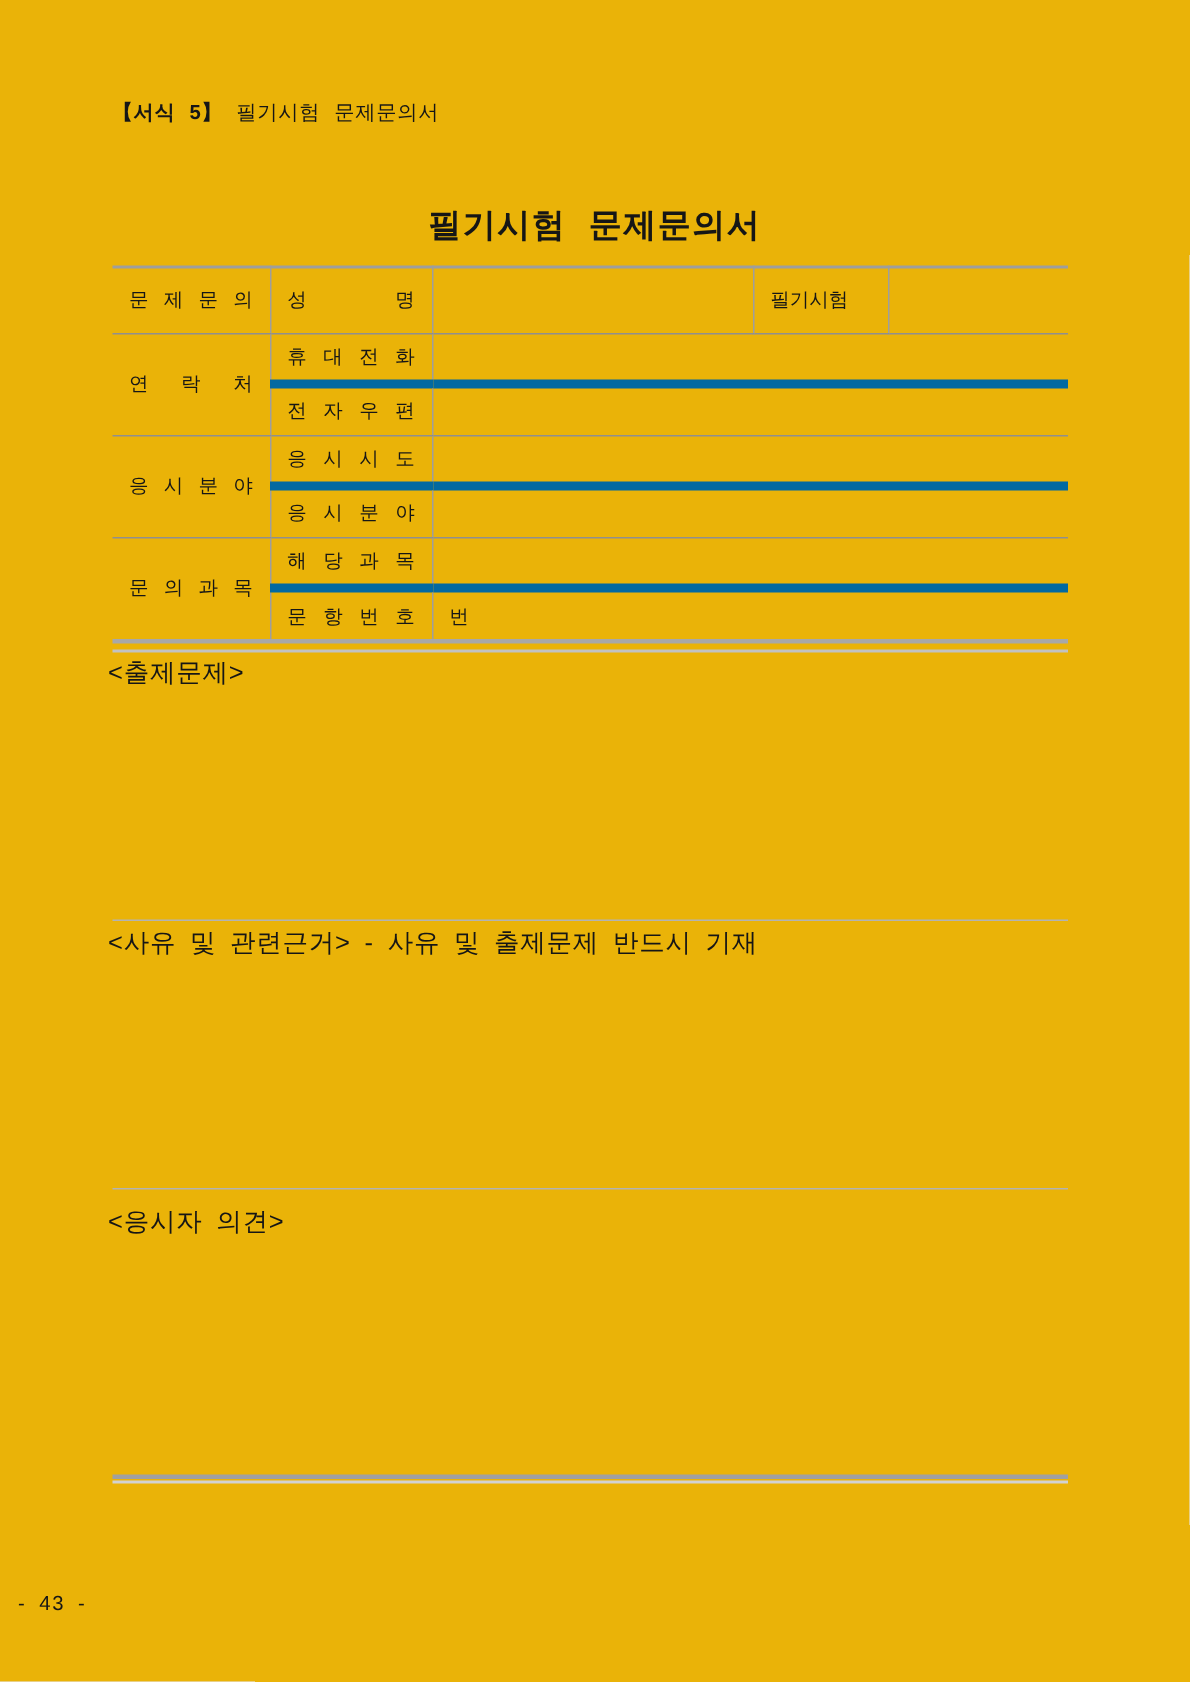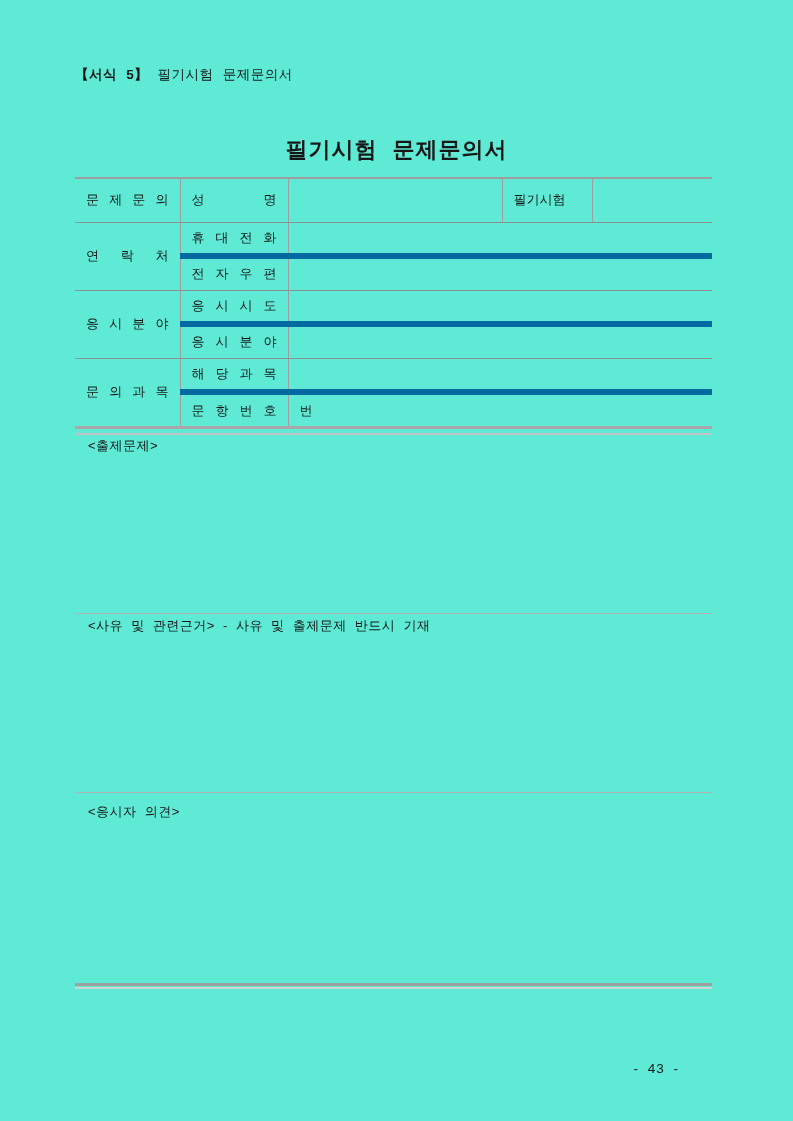--- a/index.html
+++ b/index.html
@@ -1,20 +1,20 @@
 <!DOCTYPE html>
 <html><head>
 <meta charset="utf-8">
 <style>
   html, body { margin: 0; padding: 0; background: #e8e8e8; }
   .page {
     position: relative;
     width: 793px; height: 1121px;
     margin: 0 auto;
-    background: #5eead4;
+    background: #eab308;
     font-family: "Liberation Sans", "DejaVu Sans", sans-serif;
     color: #161616;
     overflow: hidden;
   }
 
   
   .form-tag {
     position: absolute; left: 75px; top: 66px;
     font-size: 13.5px; letter-spacing: 0.5px; word-spacing: 5px;
     white-space: nowrap;
@@ -56,32 +56,32 @@
 
   
   .double-rule .dr-thick { height: 3px; background: #a8a8a8; }
   .double-rule .dr-thin  { height: 2px; background: #c2c2c2; margin-top: 4px; }
   .bottom-rule { position: absolute; left: 75px; top: 983px; width: 637px; }
   .bottom-rule .dr-thick { height: 3px; background: #a0a0a0; }
   .bottom-rule .dr-thin  { height: 2px; background: #d2d2d2; margin-top: 1px; }
 
   
   .sec-label {
-    position: absolute; left: 88px;
-    font-size: 13px; letter-spacing: 0.5px; word-spacing: 4px;
+    position: absolute; left: 72px;
+    font-size: 17px; letter-spacing: 0.5px; word-spacing: 4px;
     white-space: nowrap;
   }
   .thin-rule {
     position: absolute; left: 75px; width: 637px; height: 0;
     border-top: 1px solid #b3b3b3;
   }
 
   .page-number {
-    position: absolute; left: 0; top: 1061px; width: 679px;
-    text-align: right; font-size: 13.5px; letter-spacing: 1px; word-spacing: 4px;
+    position: absolute; left: 12px; top: 1061px; width: 679px;
+    text-align: left; font-size: 13.5px; letter-spacing: 1px; word-spacing: 4px;
   }
 </style>
 </head>
 <body>
 
 <div class="page">
 
   <div class="form-tag">
     <span class="tag">【서식 5】</span>
     <span>필기시험 문제문의서</span>

